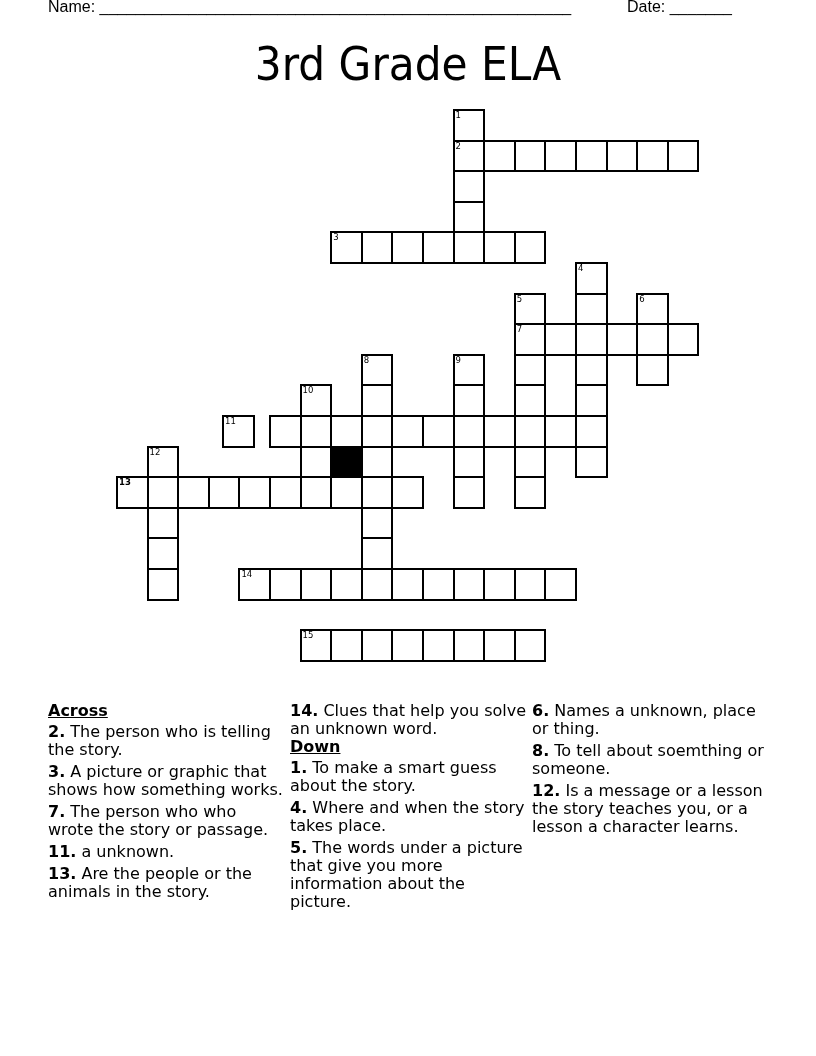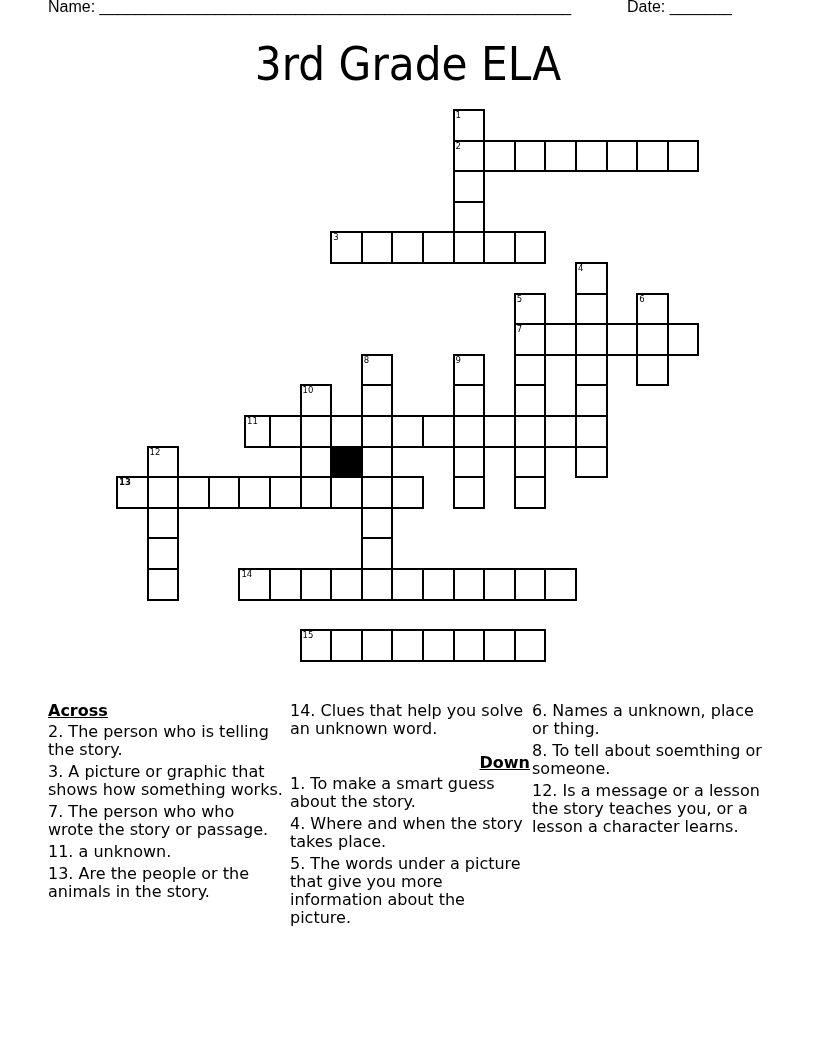--- a/index.html
+++ b/index.html
@@ -10,23 +10,23 @@
   .title { position: absolute; top: 32px; left: 0; width: 816px; text-align: center; font-family: "DejaVu Sans", sans-serif; font-size: 47px; line-height: 64px; transform: scaleX(0.9); transform-origin: center; }
   #grid { position: absolute; left: 0; top: 0; width: 816px; height: 700px; }
   .cell { position: absolute; box-sizing: border-box; width: 32.6px; height: 32.6px; border: 2px solid #000; background: #fff; }
   .cell.black { background: #000; }
   .cell .num { position: absolute; left: 1px; top: -1px; font-family: "DejaVu Sans", sans-serif; font-size: 8.5px; line-height: 11px; }
   .clues { position: absolute; top: 702px; font-family: "DejaVu Sans", sans-serif; font-size: 16px; line-height: 18px; }
   .col1 { left: 48px; width: 235px; }
   .col2 { left: 290px; width: 240px; }
   .col3 { left: 532px; width: 240px; }
   .sect { text-decoration: underline; font-weight: bold; margin: 0 0 3px 0; }
-  .sect.down { margin-top: 16px; text-align: right; }
+  .sect.down { margin-top: 0; }
   .clue { margin: 0 0 4px 0; }
-  .clue b { font-weight: normal; text-align: right; }
+  .clue b { font-weight: bold; text-align: right; }
 </style>
 </head>
 <body>
 
 <div class="hdr hdr-name">Name: _____________________________________________________</div>
 <div class="hdr hdr-date">Date: _______</div>
 
 <div class="title">3rd Grade ELA</div>
 
 <div id="grid">
@@ -98,21 +98,21 @@
     <div class="cell" style="left: 452.6px; top: 384.4px;"></div>
     <div class="cell" style="left: 452.6px; top: 415px;"></div>
     <div class="cell" style="left: 452.6px; top: 445.6px;"></div>
     <div class="cell" style="left: 452.6px; top: 476.2px;"></div>
     <div class="cell" style="left: 299.6px; top: 384.4px;">
       <span class="num">10</span>
     </div>
     <div class="cell" style="left: 299.6px; top: 415px;"></div>
     <div class="cell" style="left: 299.6px; top: 445.6px;"></div>
     <div class="cell" style="left: 299.6px; top: 476.2px;"></div>
-    <div class="cell" style="left: 244px; top: 415px;">
+    <div class="cell" style="left: 222px; top: 415px;">
       <span class="num">11</span>
     </div>
     <div class="cell" style="left: 269px; top: 415px;"></div>
     <div class="cell" style="left: 330.2px; top: 415px;"></div>
     <div class="cell" style="left: 391.4px; top: 415px;"></div>
     <div class="cell" style="left: 422px; top: 415px;"></div>
     <div class="cell" style="left: 483.2px; top: 415px;"></div>
     <div class="cell" style="left: 544.4px; top: 415px;"></div>
     <div class="cell" style="left: 146.6px; top: 445.6px;">
       <span class="num">12</span>

